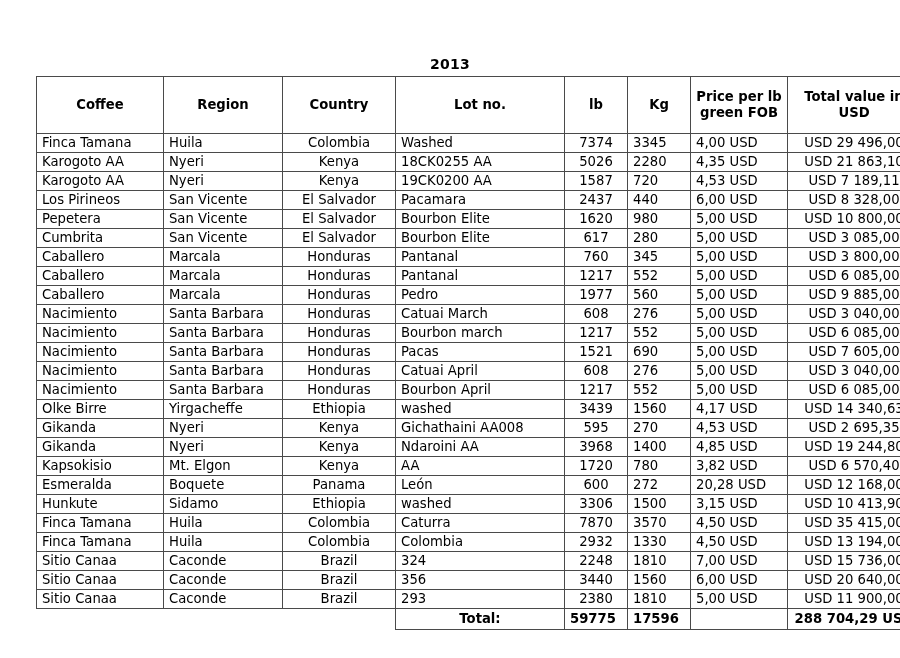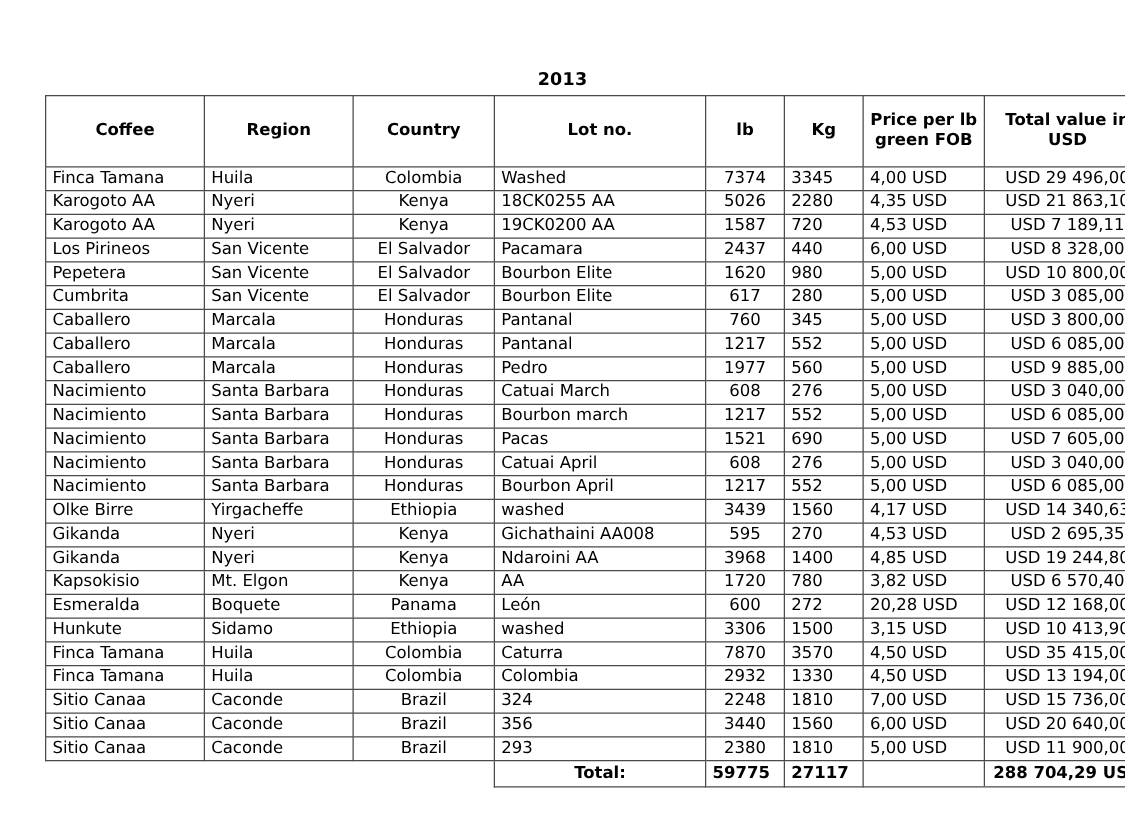--- a/index.html
+++ b/index.html
@@ -393,21 +393,21 @@
           <td class="col-total">USD 11 900,00</td>
         </tr>
       </tbody>
     <tfoot>
       <tr class="totals-row">
         <td class="col-coffee blank"></td>
         <td class="col-region blank"></td>
         <td class="col-country blank"></td>
         <td class="col-lot total-label">Total:</td>
         <td class="col-lb t-lb">59775</td>
-        <td class="col-kg t-kg">27117</td>
+        <td class="col-kg t-kg">17596</td>
         <td class="col-price t-price"></td>
         <td class="col-total t-grand">288 704,29 USD</td>
       </tr>
     </tfoot>
   </table>
 
   <div class="footer-note">
     <span>Average F.O.B price per lb (453g green coffee)</span><span class="gap"></span><span>4,83 USD</span>
   </div>
 

